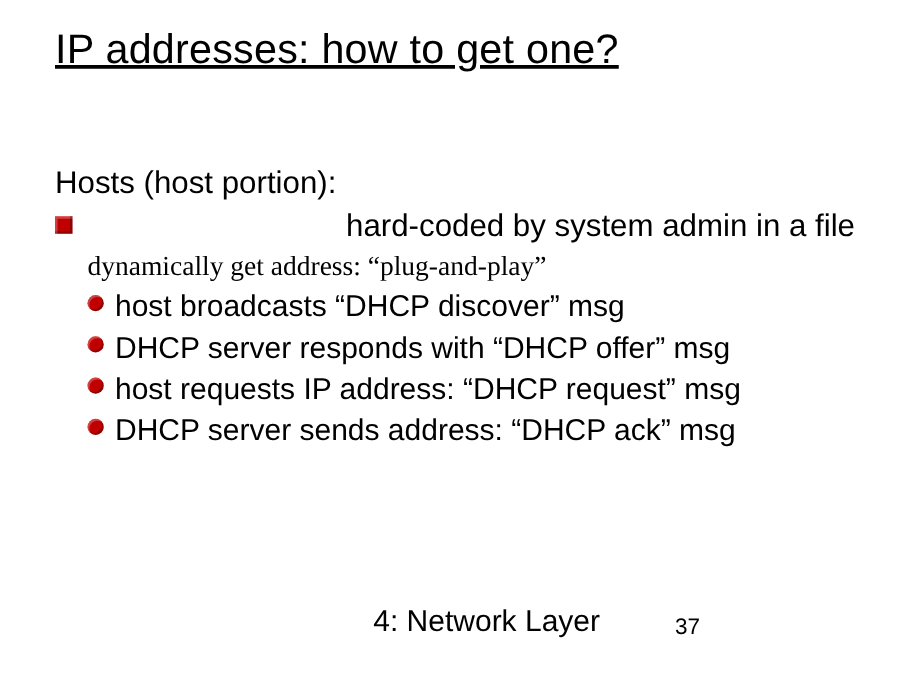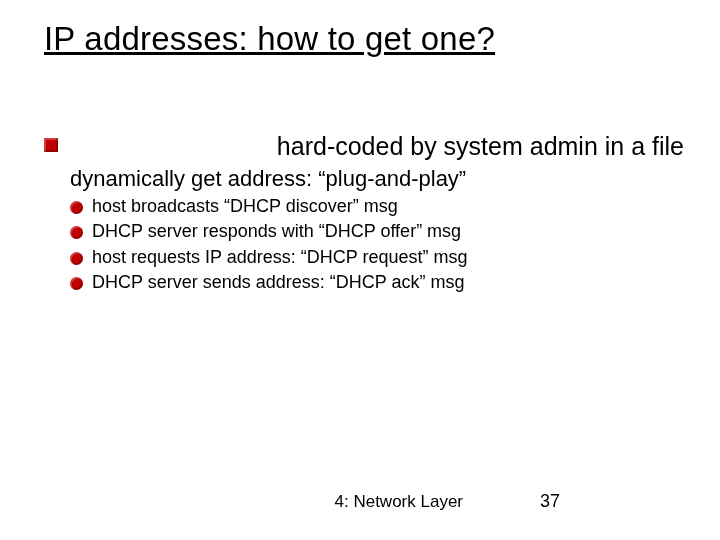--- a/index.html
+++ b/index.html
@@ -50,61 +50,63 @@
     top: 8px;
     width: 14px;
     height: 14px;
     background: #c00000;
     box-shadow: inset -2px -2px 0 rgba(0,0,0,0.25), inset 2px 2px 0 rgba(255,255,255,0.25);
   }
   .sub {
     font-size: 22px;
     padding-left: 26px;
     margin-top: 0px;
+    font-family: Liberation Serif, serif;
   }
   .l2 {
     position: relative;
     padding-left: 48px;
-    font-size: 18px;
+    font-size: 24px;
     margin-top: 2px;
   }
   .l2 .bullet2 {
     position: absolute;
     left: 26px;
     top: 6px;
     width: 13px;
     height: 13px;
     border-radius: 50%;
     background: #c00000;
     box-shadow: inset -1.5px -1.5px 0 rgba(0,0,0,0.25), inset 1.5px 1.5px 0 rgba(255,255,255,0.25);
   }
   .ul { text-decoration: underline; }
   .footer-right {
     position: absolute;
-    right: 133px;
+    right: 116px;
     bottom: 28px;
-    font-size: 17px;
+    font-size: 24px;
   }
   .pagenum {
     position: absolute;
     right: 36px;
     bottom: 28px;
     font-size: 18px;
   }
   .dfirst { display:inline; }
 </style>
 </head>
 <body>
 
 <div class="slide">
 
   <div class="title">IP addresses: how to get one?</div>
 
   <div class="body">
 
+    <div class="lead">Hosts (host portion):</div>
 
     <div class="l1">
       <span class="bullet1"></span>
       <span>hard-coded by system admin in a file</span>
     </div>
 
 
     <div class="sub">dynamically get address: “plug-and-play”</div>
 
     <div class="l2">

